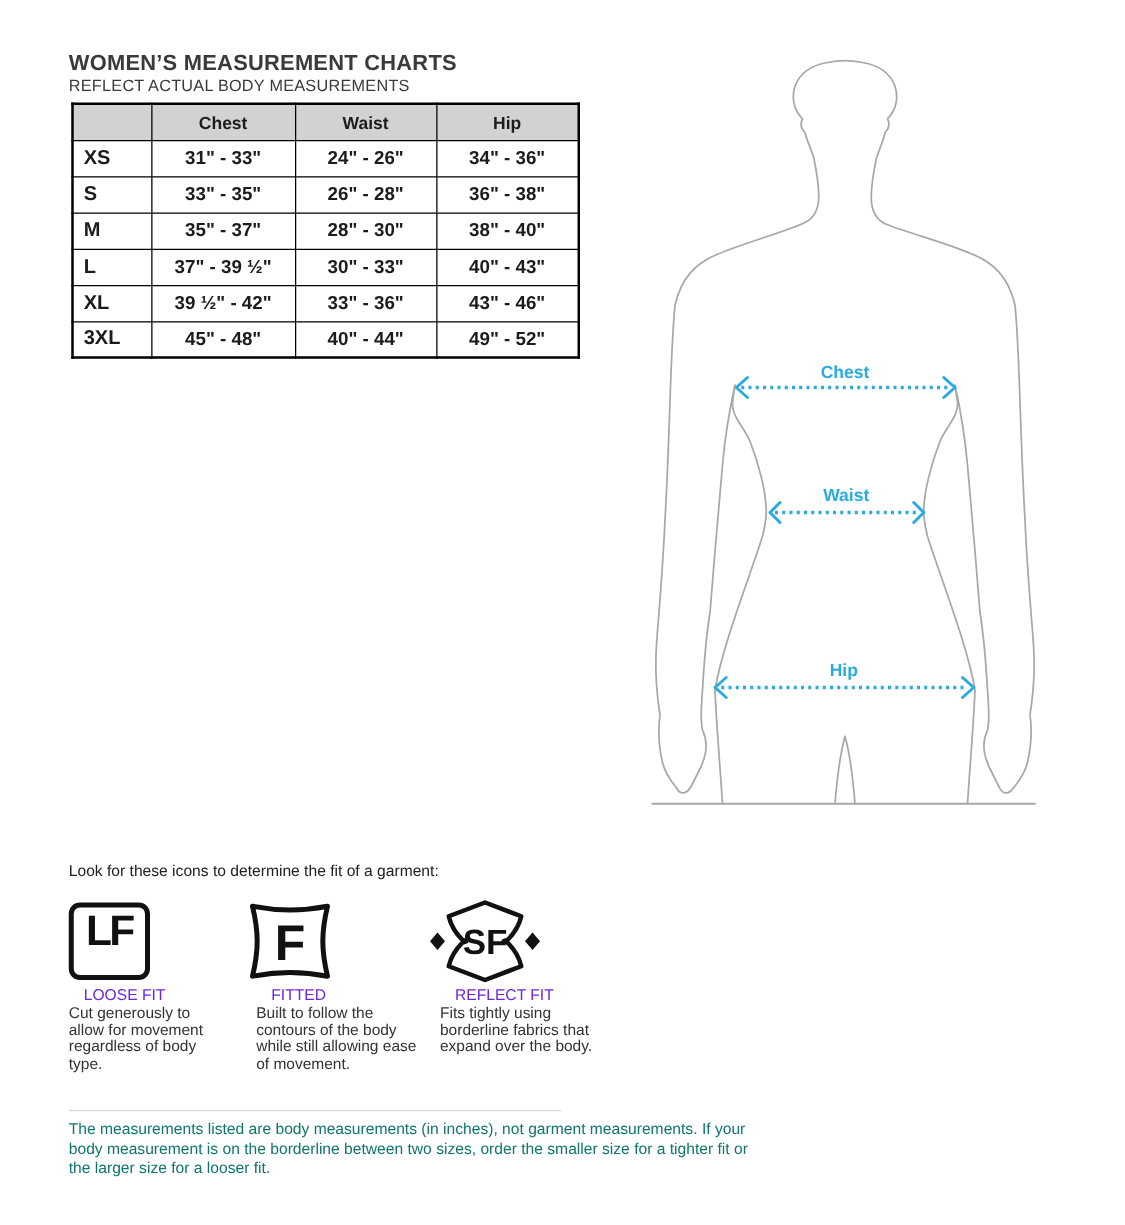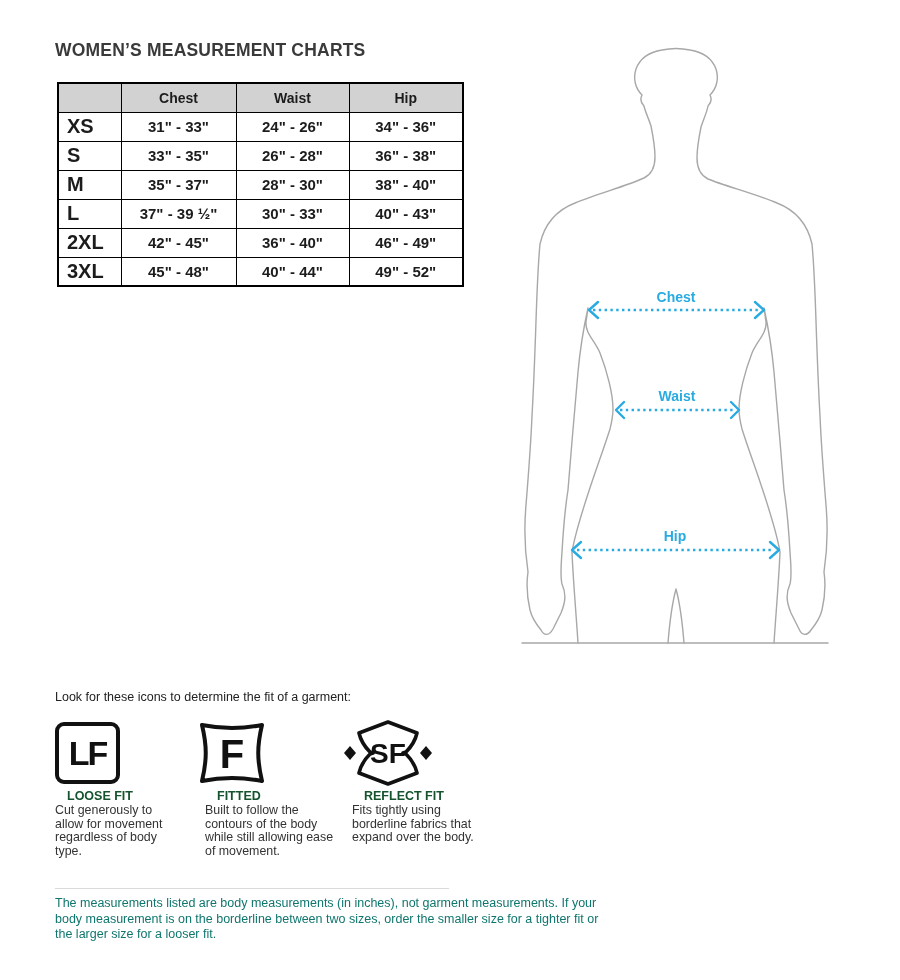--- a/index.html
+++ b/index.html
@@ -11,48 +11,49 @@
           color:#3a3a3a; letter-spacing:.2px; }
   .subtitle{ position:absolute; left:55px; top:61px; font-size:13px; color:#3a3a3a; letter-spacing:.2px; }
 
   table.size-table{ position:absolute; left:57px; top:82px; border-collapse:collapse;
           table-layout:fixed; border:2px solid #000; background:#fff; }
   table.size-table th, table.size-table td{ border:1px solid #000; }
   table.size-table thead th{ background:#d2d2d2; height:29px; font-size:14px; font-weight:bold;
           color:#1c1c1c; text-align:center; }
   table.size-table tbody td{ height:29px; font-size:15px; font-weight:bold; color:#1c1c1c;
           text-align:center; white-space:nowrap; }
-  table.size-table tbody td.size{ text-align:left; padding-left:8px; font-size:20px; }
+  table.size-table tbody td.size{ text-align:left; padding-left:8px; font-size:16px; }
 
   .diagram{ position:absolute; left:500px; top:28px; }
   .sil{ fill:none; stroke:var(--silhouette); stroke-width:1.4; stroke-linejoin:round; stroke-linecap:round; }
   .accent-dots{ stroke:var(--accent); stroke-width:2.7; stroke-dasharray:2.4 3.4; fill:none; }
   .accent-chev{ stroke:var(--accent); stroke-width:2.4; fill:none; stroke-linecap:round; stroke-linejoin:round; }
   .accent-label{ fill:var(--accent); font-family:"Liberation Sans",sans-serif; font-weight:bold; font-size:14px; }
 
   .fit-intro{ position:absolute; left:55px; top:690px; font-size:12.5px; color:#222; }
   .lf-box{ position:absolute; left:55px; top:722px; width:65px; height:62px; border:4px solid #111;
-           border-radius:9px; display:flex; align-items:center; justify-content:center; background:#fff; }
+           border-radius:9px; display:flex; align-items:flex-start; justify-content:center; background:#fff; }
   .lf-box span{ font-size:34px; font-weight:800; color:#111; letter-spacing:-2px; }
   .fit-svg{ position:absolute; }
   .icon-shape{ fill:#fff; stroke:#111; stroke-linejoin:round; }
   .icon-letter{ fill:#111; font-family:"Liberation Sans",sans-serif; font-weight:800; text-anchor:middle; }
-  .fit-name{ position:absolute; top:789px; font-size:12.5px; font-weight:bold; color:#14532d;padding-left:12px; }
+  .fit-name{ position:absolute; top:789px; font-size:12.5px; font-weight:normal; color:#6d28d9;padding-left:12px; }
   .fit-desc{ position:absolute; top:804px; font-size:12.4px; color:#333; line-height:13.6px; }
 
   .divider{ position:absolute; left:55px; top:888px; width:394px; height:1px; background:#dadada; }
   .footnote{ position:absolute; left:55px; top:896px; width:548px; font-size:12.5px;
              color:#0f766e; line-height:15.5px; }
 </style>
 </head>
 <body>
 
 <div class="page">
 
   <div class="title">WOMEN’S MEASUREMENT CHARTS</div>
+  <div class="subtitle">REFLECT ACTUAL BODY MEASUREMENTS</div>
 
   <table class="size-table">
     <colgroup>
       <col style="width:63px">
         <col style="width:115px">
         <col style="width:113px">
         <col style="width:114px">
     </colgroup>
     <thead>
       <tr>
@@ -81,24 +82,24 @@
           <td>28" - 30"</td>
           <td>38" - 40"</td>
         </tr>
         <tr>
           <td class="size">L</td>
           <td>37" - 39 ½"</td>
           <td>30" - 33"</td>
           <td>40" - 43"</td>
         </tr>
         <tr>
-          <td class="size">2XL</td>
-          <td>42" - 45"</td>
-          <td>36" - 40"</td>
-          <td>46" - 49"</td>
+          <td class="size">XL</td>
+          <td>39 ½" - 42"</td>
+          <td>33" - 36"</td>
+          <td>43" - 46"</td>
         </tr>
         <tr>
           <td class="size">3XL</td>
           <td>45" - 48"</td>
           <td>40" - 44"</td>
           <td>49" - 52"</td>
         </tr>
       </tbody>
   </table>
 

